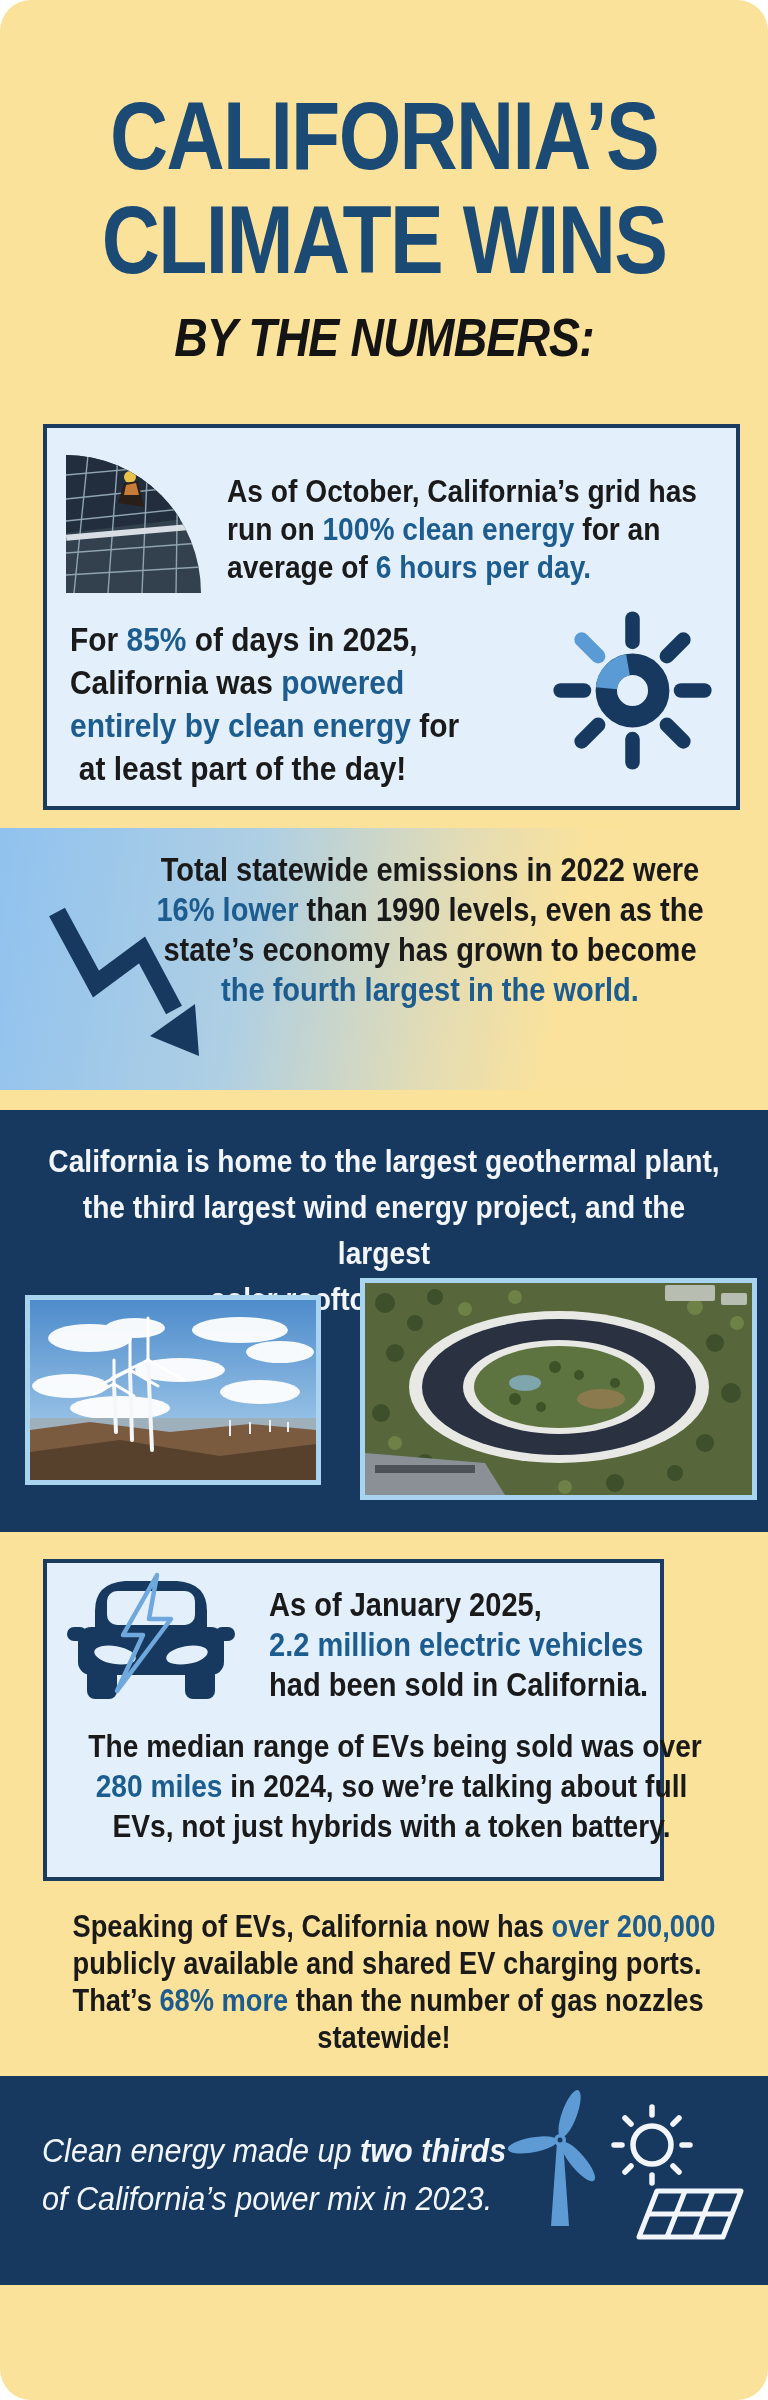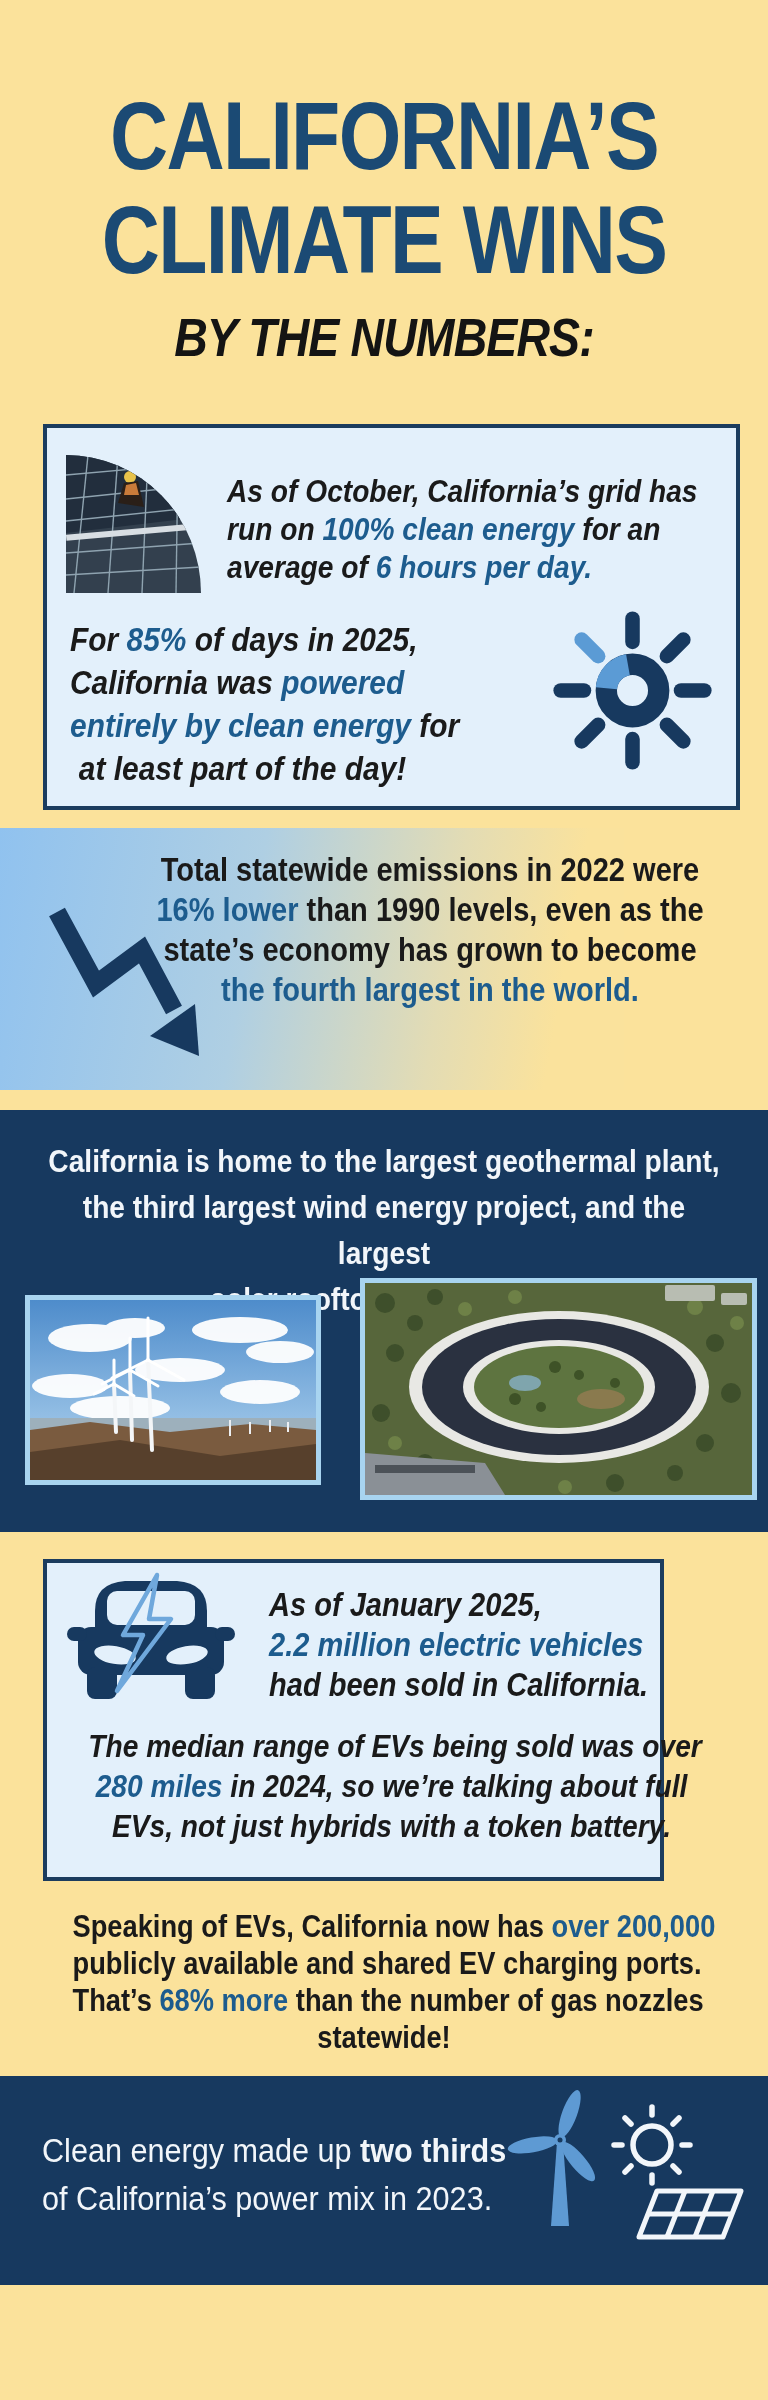--- a/index.html
+++ b/index.html
@@ -3,20 +3,21 @@
 <meta charset="utf-8">
 <style>
   html,body{margin:0;padding:0;}
   #page{
     position:relative;
     width:768px;height:2400px;
     background:#FBE29B;
     font-family:"Liberation Sans", sans-serif;
     overflow:hidden;
     color:#1A1A1A;
+    border-radius:31px;
   }
   .abs{position:absolute;}
   .cond{transform:scaleX(0.88);transform-origin:50% 50%;}
   .cond-l{transform:scaleX(0.88);transform-origin:0 50%;}
   
   .title{
     left:0;top:84px;width:768px;
     text-align:center;
     color:#1B4A74;
     font-weight:700;
@@ -31,21 +32,20 @@
     font-style:italic;font-weight:700;
     font-size:54px;color:#141414;
     transform:scaleX(0.86);transform-origin:50% 0;
     white-space:nowrap;letter-spacing:-1px;
   }
   
   .card{
     background:#E3F0FB;
     border:4px solid #1B3C5E;
     box-sizing:border-box;
-    font-style:italic;
   }
   #card-clean{left:43px;top:424px;width:697px;height:386px;}
   #card-ev{left:43px;top:1559px;width:621px;height:322px;}
   .body-txt{font-size:32px;line-height:38px;font-weight:700;white-space:nowrap;}
   .hl{color:#1D5C8E;}
   .photo-solar{
     left:19px;top:27px;width:135px;height:138px;
     border-radius:0 100% 0 0;
     overflow:hidden;
   }
@@ -67,21 +67,21 @@
   .photo-frame{border:5px solid #A8D4F0;box-sizing:border-box;overflow:hidden;background:#4A6B8A;}
   #photo-wind{left:25px;top:185px;width:296px;height:190px;}
   #photo-apple{left:360px;top:168px;width:397px;height:222px;}
   
   #car-icon{left:18px;top:8px;}
   #ev-p1{left:222px;top:22px;font-size:33px;line-height:40px;}
   #ev-p2{left:0;top:163px;width:689px;text-align:center;font-size:32px;line-height:40px;font-weight:700;white-space:nowrap;}
   
   #charging{left:30px;top:1908px;width:708px;text-align:center;font-size:31px;line-height:37px;font-weight:700;white-space:nowrap;}
   
-  #band-footer{left:0;top:2076px;width:768px;height:209px;}
+  #band-footer{left:0;top:2076px;width:768px;height:209px;font-style:italic;}
   #footer-text{left:42px;top:50px;color:#F2F6FA;font-size:34px;line-height:48px;font-weight:400;white-space:nowrap;transform:scaleX(0.9);transform-origin:0 50%;}
   #footer-text b{font-weight:700;}
   #turbine-icon{left:505px;top:14px;}
   #sun-icon{left:607px;top:27px;}
   #panel-icon{left:627px;top:109px;}
 </style>
 </head>
 <body>
 
 <div id="page">

